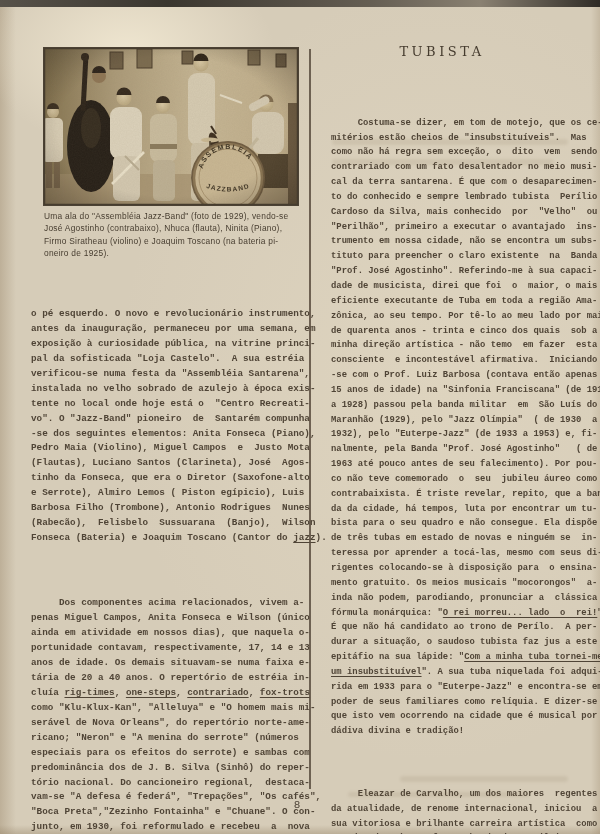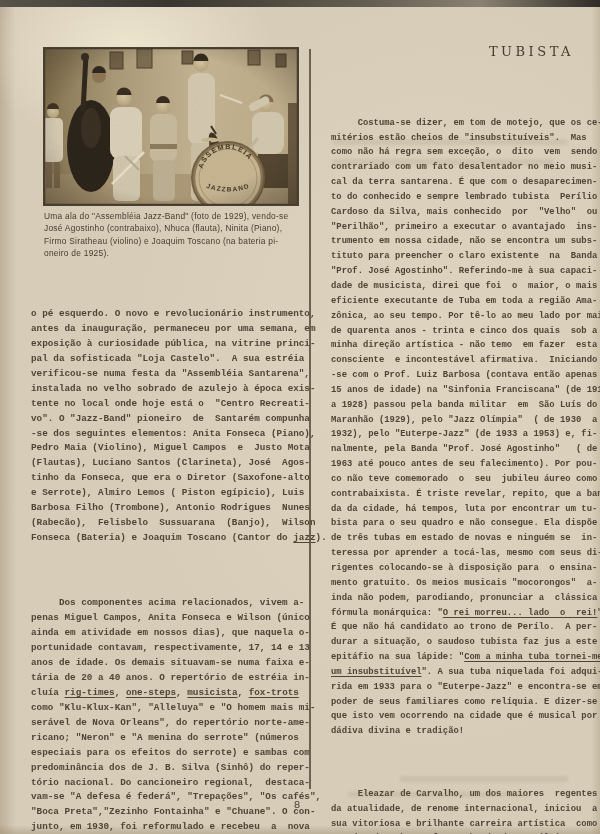--- a/index.html
+++ b/index.html
@@ -33,21 +33,21 @@
     position:absolute;left:18px;top:264px;width:292px;
     font-size:9.3px;line-height:14.95px;
   }
   .col-left .p2{margin-top:7px;}
   .col-right{
     position:absolute;left:318px;top:73px;width:278px;
     font-size:8.9px;line-height:14.85px;
   }
   .col-right .p2{margin-top:5px;}
   .article-title{
-    position:absolute;left:310px;top:44px;width:264px;text-align:right;
+    position:absolute;left:310px;top:44px;width:264px;text-align:center;
     font-family:"DejaVu Serif","Liberation Serif",serif;
     font-size:13px;letter-spacing:3.5px;color:#453b2e;
   }
   .divider{
     position:absolute;left:309px;top:49px;width:1.6px;height:740px;
     background:#5a4e3f;opacity:.85;
   }
   .page-number{
     position:absolute;left:288px;top:799px;width:18px;text-align:center;
     font-size:11px;color:#50463a;
@@ -192,21 +192,21 @@
 e Serrote), Almiro Lemos ( Piston egípicio), Luis
 Barbosa Filho (Trombone), Antonio Rodrigues  Nunes
 (Rabecão),  Felisbelo  Sussuarana  (Banjo),  Wilson
 Fonseca (Bateria) e Joaquim Toscano (Cantor do </span><span class="u">jazz</span><span>).</span></p>
     <p class="p2"><span>     Dos componentes acima relacionados, vivem a-
 penas Miguel Campos, Anita Fonseca e Wilson (único
 ainda em atividade em nossos dias), que naquela o-
 portunidade contavam, respectivamente, 17, 14 e 13
 anos de idade. Os demais situavam-se numa faixa e-
 tária de 20 a 40 anos. O repertório de estréia in-
-cluía </span><span class="u">rig-times</span><span>, </span><span class="u">one-steps</span><span>, </span><span class="u">musicista</span><span>, </span><span class="u">fox-trots</span><span>
+cluía </span><span class="u">rig-times</span><span>, </span><span class="u">one-steps</span><span>, </span><span class="u">contrariado</span><span>, </span><span class="u">fox-trots</span><span>
 como "Klu-Klux-Kan", "Alleluya" e "O homem mais mi-
 serável de Nova Orleans", do repertório norte-ame-
 ricano; "Neron" e "A menina do serrote" (números
 especiais para os efeitos do serrote) e sambas com
 predominância dos de J. B. Silva (Sinhô) do reper-
 tório nacional. Do cancioneiro regional,  destaca-
 vam-se "A defesa é federá", "Trepações", "Os cafés",
 "Boca Preta","Zezinho Fontainha" e "Chuane". O con-
 junto, em 1930, foi reformulado e recebeu  a  nova
 denominação de "Euterpe-Jazz", tendo vida relati-

